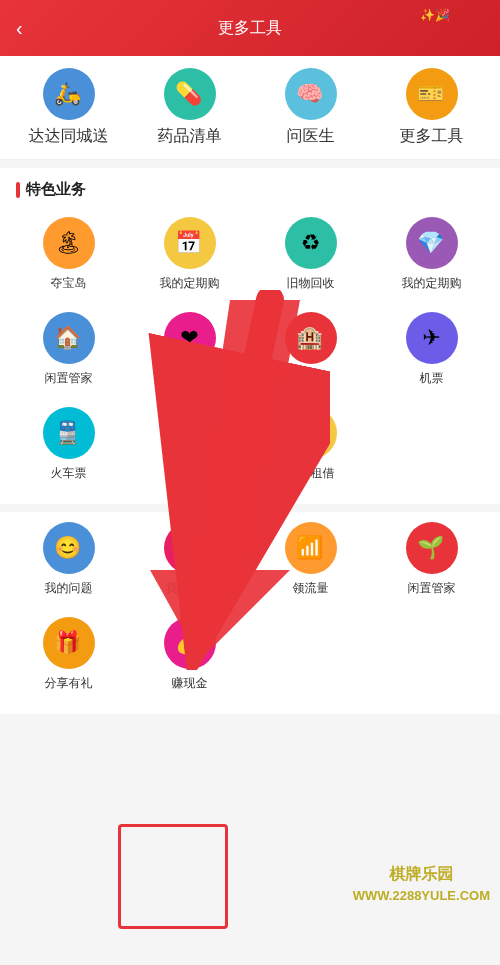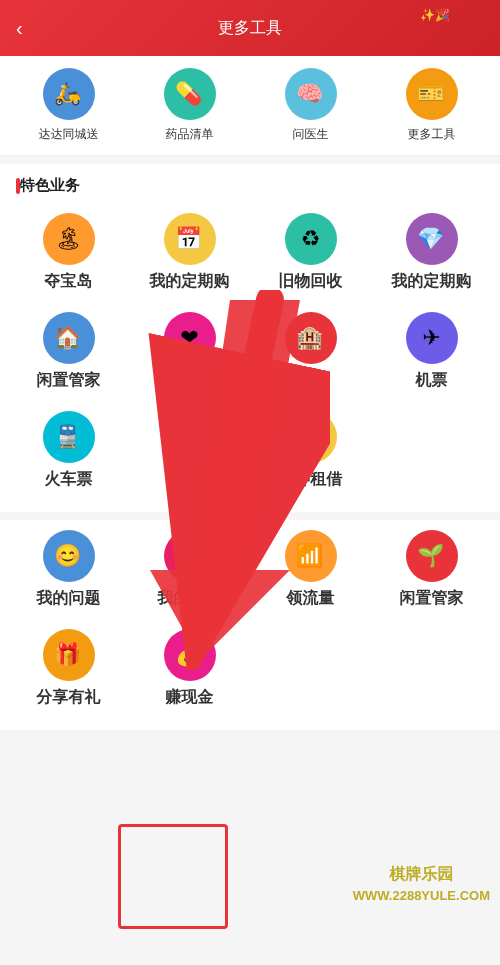--- a/index.html
+++ b/index.html
@@ -53,34 +53,35 @@
     .icon-circle {
       width: 52px;
       height: 52px;
       border-radius: 50%;
       display: flex;
       align-items: center;
       justify-content: center;
       font-size: 22px;
     }
     .icon-label {
-      font-size: 12px;
+      font-size: 16px;
       color: #333;
       text-align: center;
     }
 
     
     .section {
       background: white;
       margin-top: 8px;
     }
     .section-header {
       display: flex;
       align-items: center;
       padding: 12px 16px 8px;
+      gap: 6px;
     }
     .section-bar {
       width: 4px;
       height: 16px;
       background: #e8333a;
       border-radius: 2px;
     }
     .section-title {
       font-size: 15px;
       font-weight: 600;
@@ -103,24 +104,23 @@
     .grid-icon {
       width: 52px;
       height: 52px;
       border-radius: 50%;
       display: flex;
       align-items: center;
       justify-content: center;
       font-size: 22px;
     }
     .grid-label {
-      font-size: 16px;
+      font-size: 12px;
       color: #333;
       text-align: center;
-      font-weight: bold;
     }
 
     
     .ic-orange { background: #ff9a2e; }
     .ic-gold { background: #f5c842; }
     .ic-teal { background: #2dbfa5; }
     .ic-purple { background: #9b59b6; }
     .ic-blue { background: #4a90d9; }
     .ic-pink { background: #e91e8c; }
     .ic-red { background: #e8333a; }

